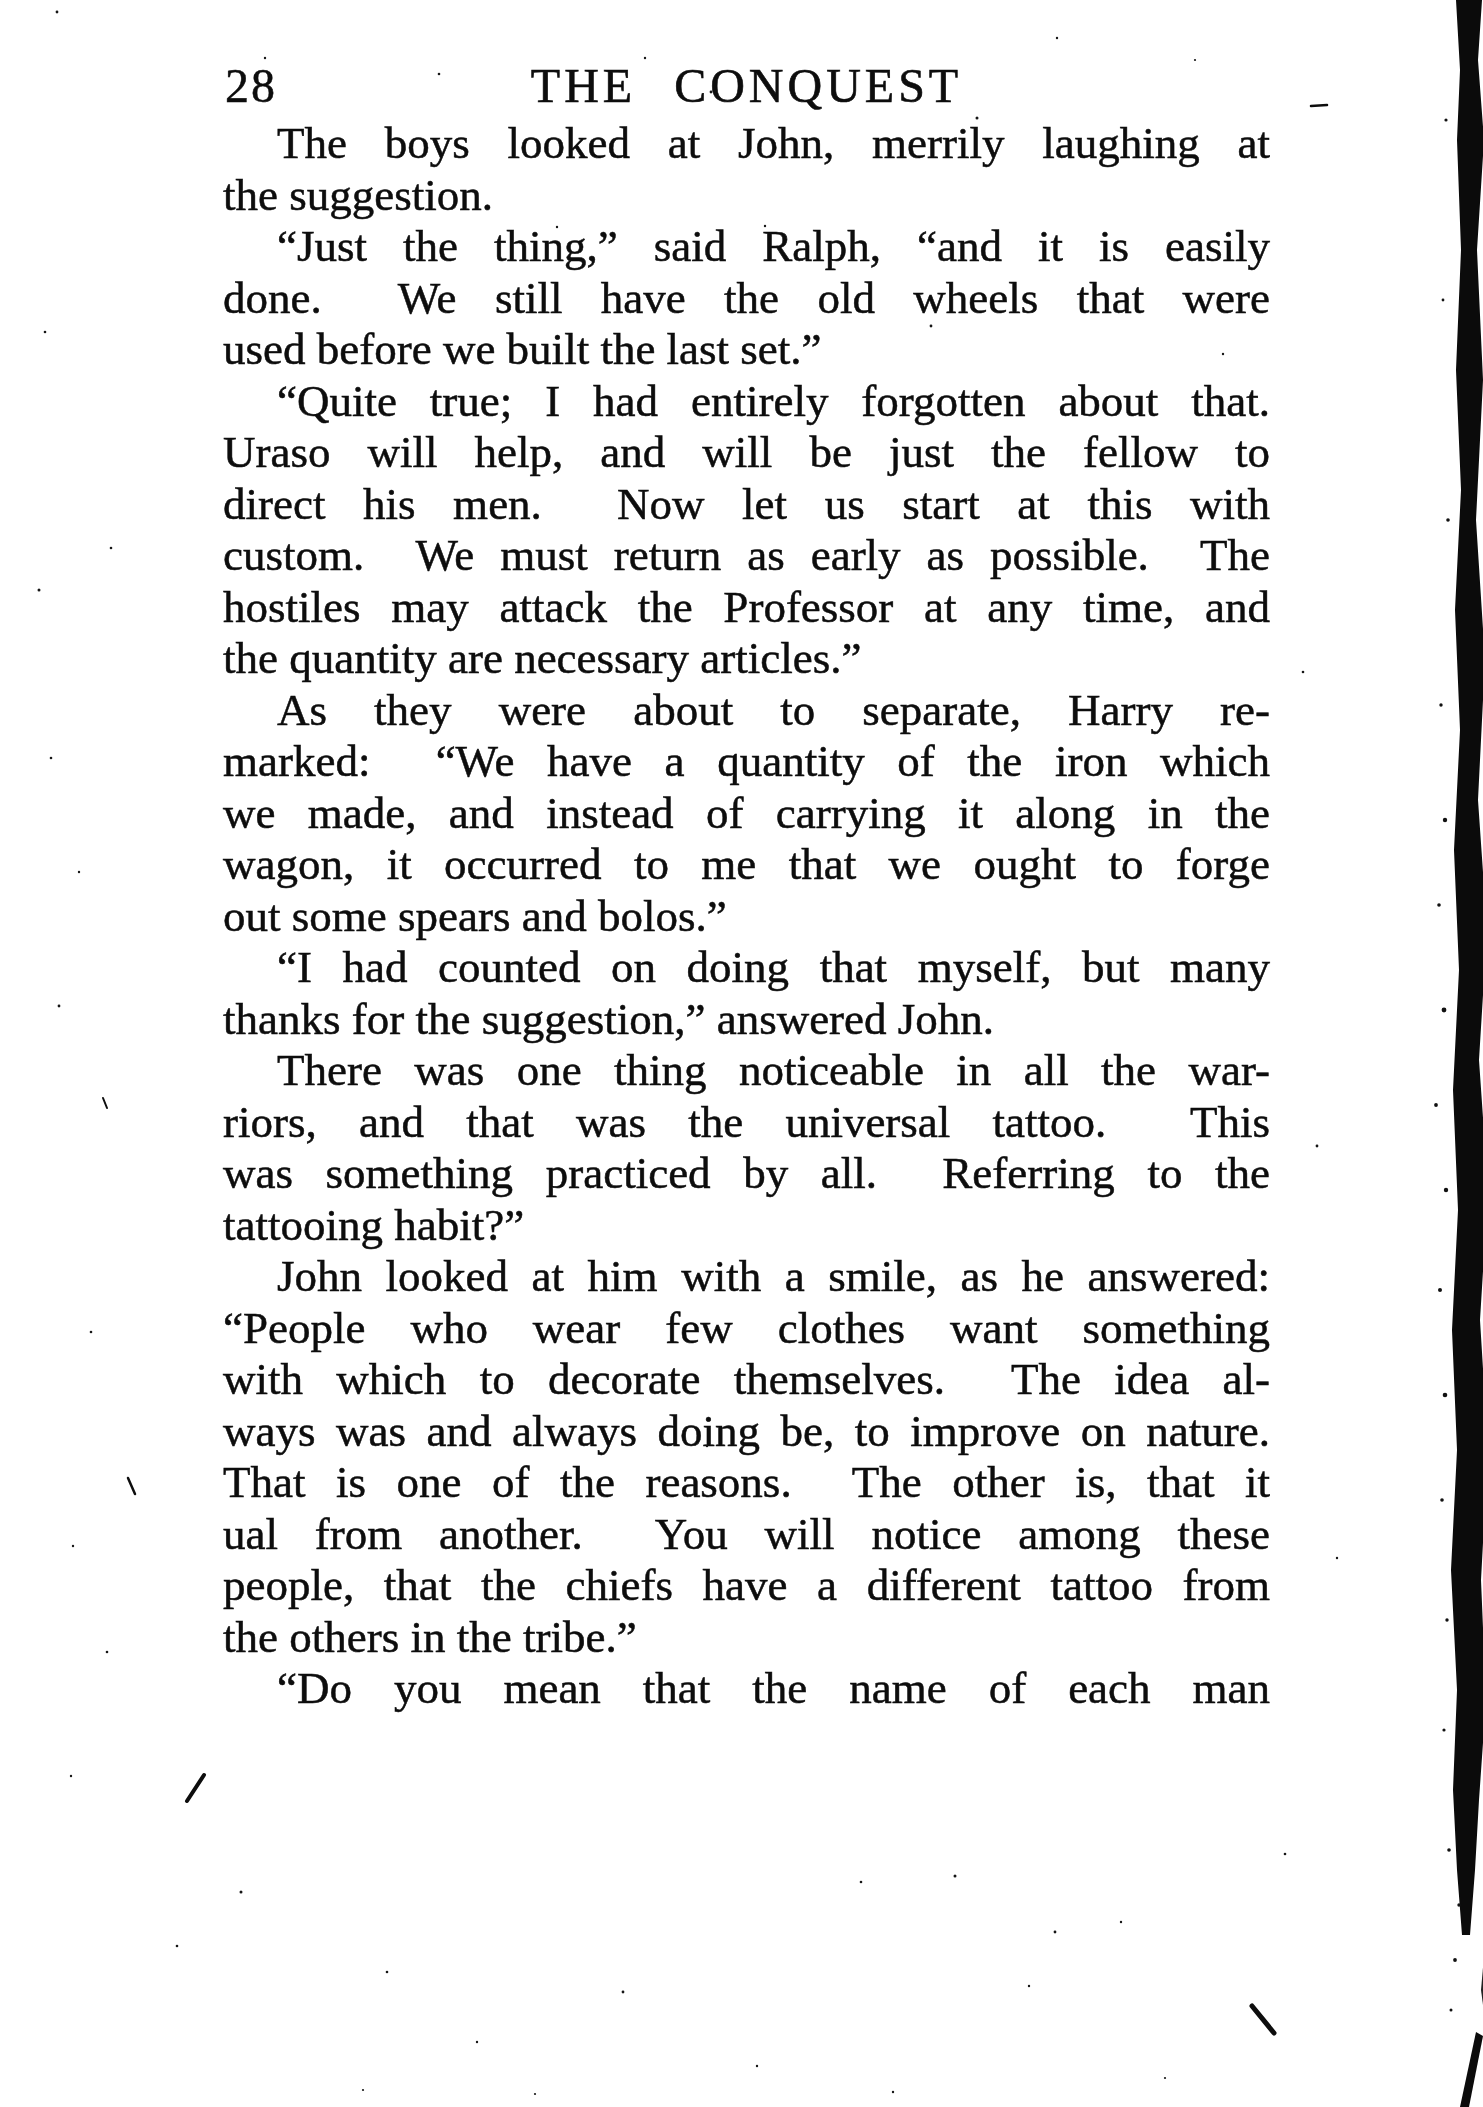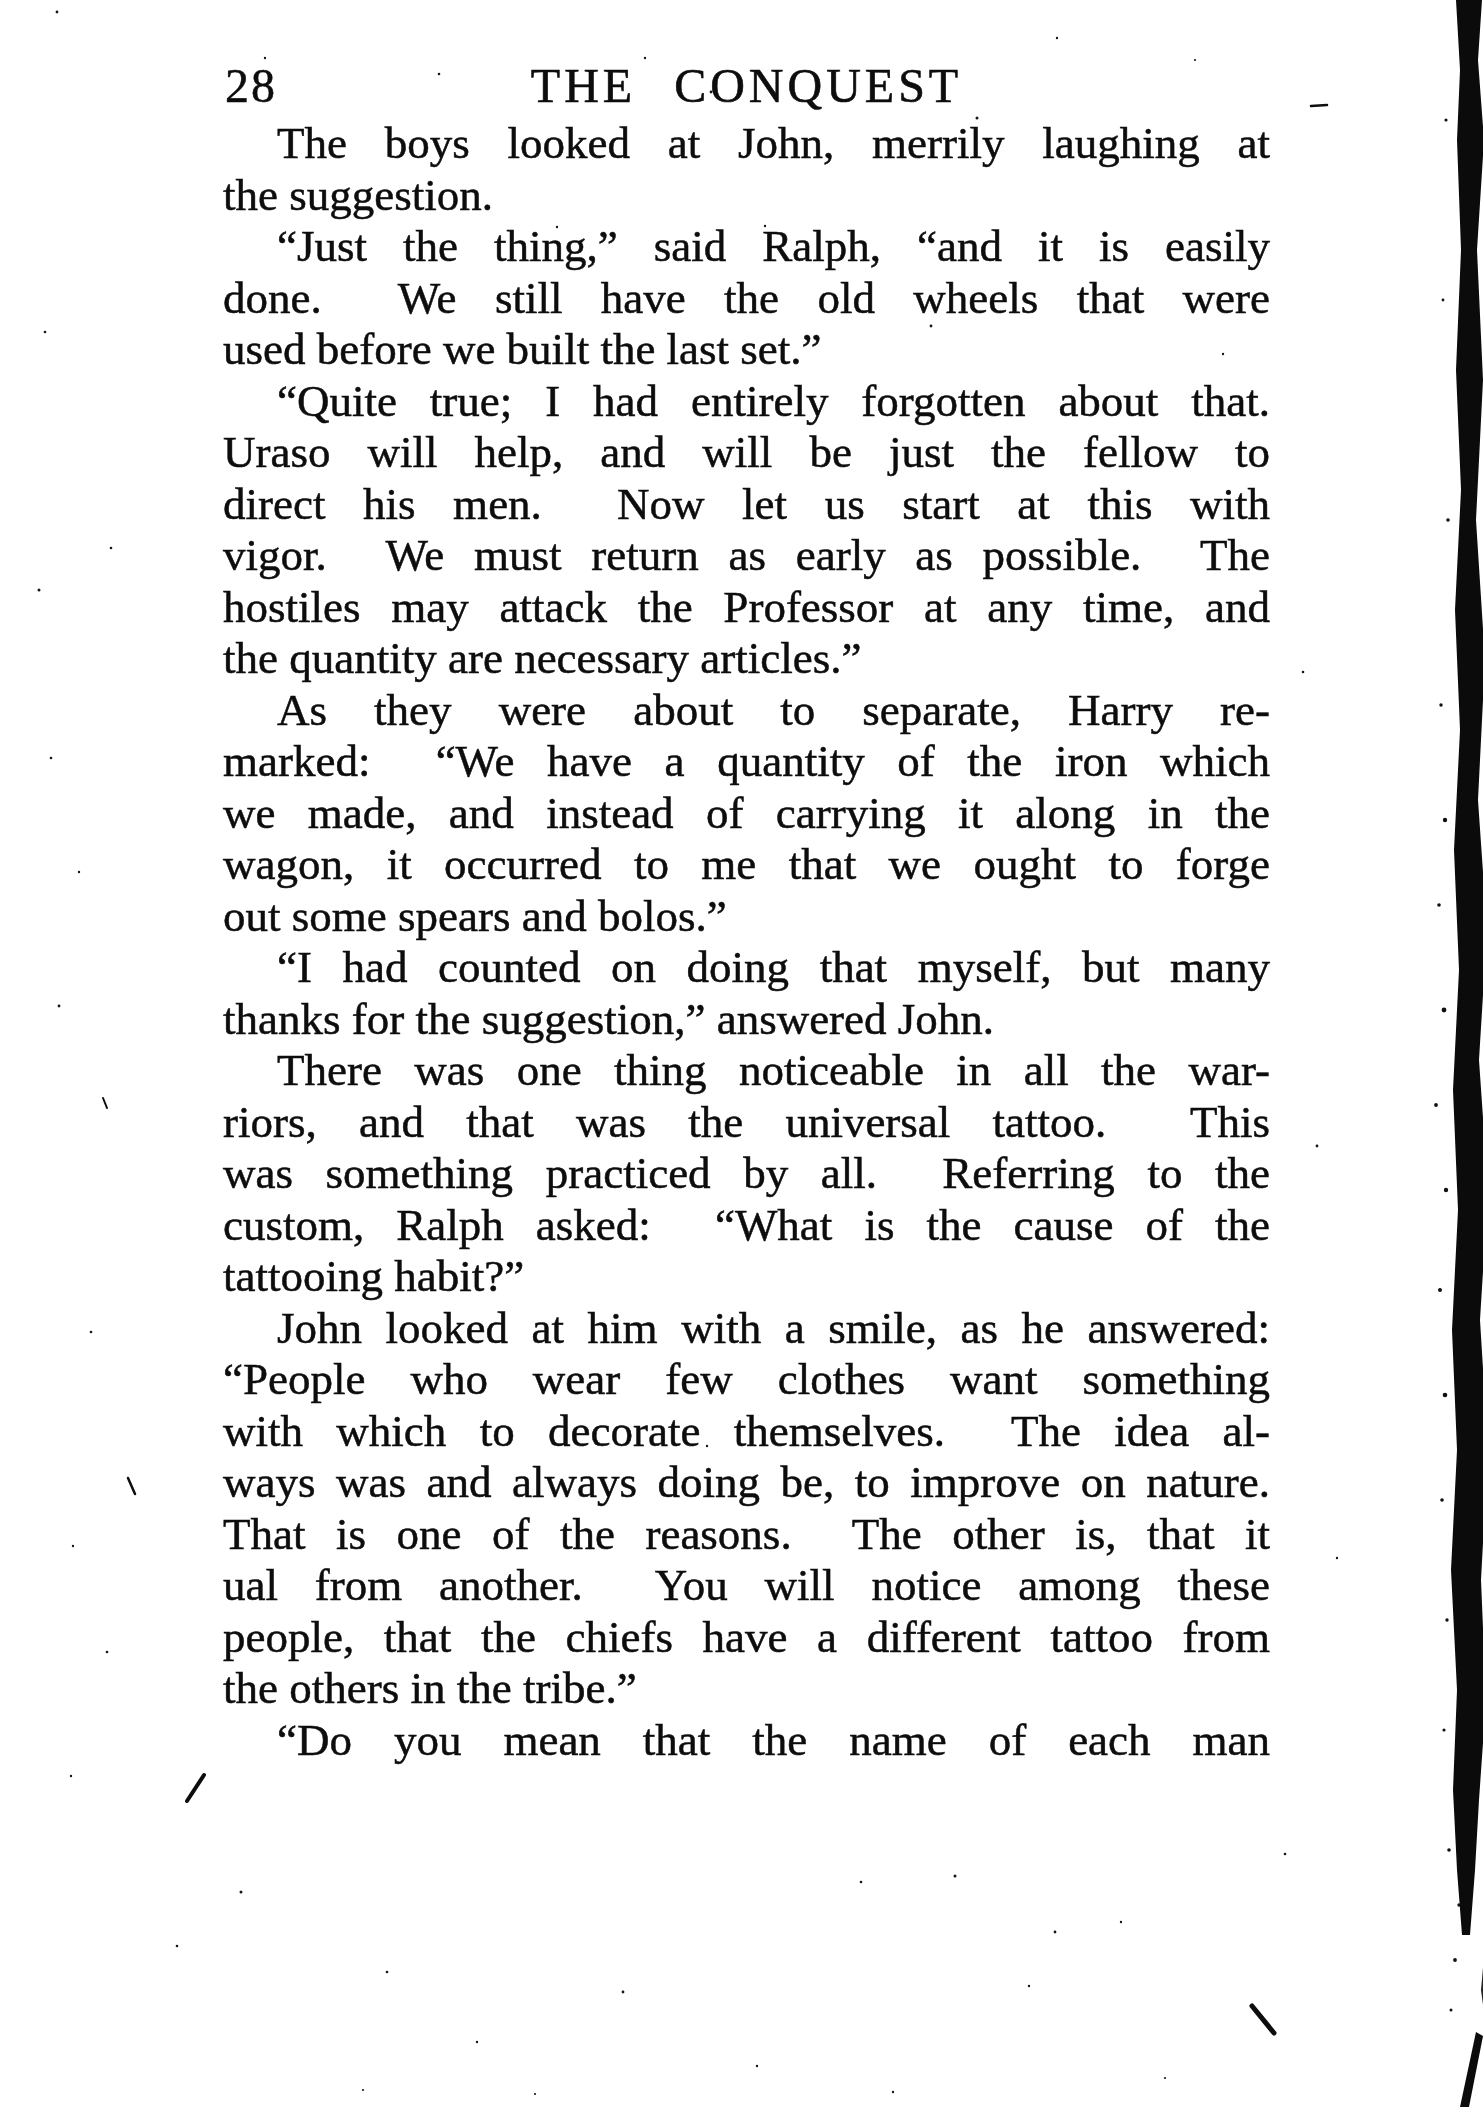--- a/index.html
+++ b/index.html
@@ -63,21 +63,21 @@
       <div class="line">done.  We still have the old wheels that were</div>
 
       <div class="line end">used before we built the last set.”</div>
 
       <div class="line indent">“Quite true; I had entirely forgotten about that.</div>
 
       <div class="line">Uraso will help, and will be just the fellow to</div>
 
       <div class="line">direct his men.  Now let us start at this with</div>
 
-      <div class="line">vigor.  We must return as early as possible.  The</div>
+      <div class="line">custom.  We must return as early as possible.  The</div>
 
       <div class="line">hostiles may attack the Professor at any time, and</div>
 
       <div class="line end">the quantity are necessary articles.”</div>
 
       <div class="line indent">As they were about to separate, Harry re-</div>
 
       <div class="line">marked:  “We have a quantity of the iron which</div>
 
       <div class="line">we made, and instead of carrying it along in the</div>
@@ -89,21 +89,20 @@
       <div class="line indent">“I had counted on doing that myself, but many</div>
 
       <div class="line end">thanks for the suggestion,” answered John.</div>
 
       <div class="line indent">There was one thing noticeable in all the war-</div>
 
       <div class="line">riors, and that was the universal tattoo.  This</div>
 
       <div class="line">was something practiced by all.  Referring to the</div>
 
-      <div class="line">custom, Ralph asked:  “What is the cause of the</div>
 
       <div class="line end">tattooing habit?”</div>
 
       <div class="line indent">John looked at him with a smile, as he answered:</div>
 
       <div class="line">“People who wear few clothes want something</div>
 
       <div class="line">with which to decorate themselves.  The idea al-</div>
 
       <div class="line">ways was and always doing be, to improve on nature.</div>

